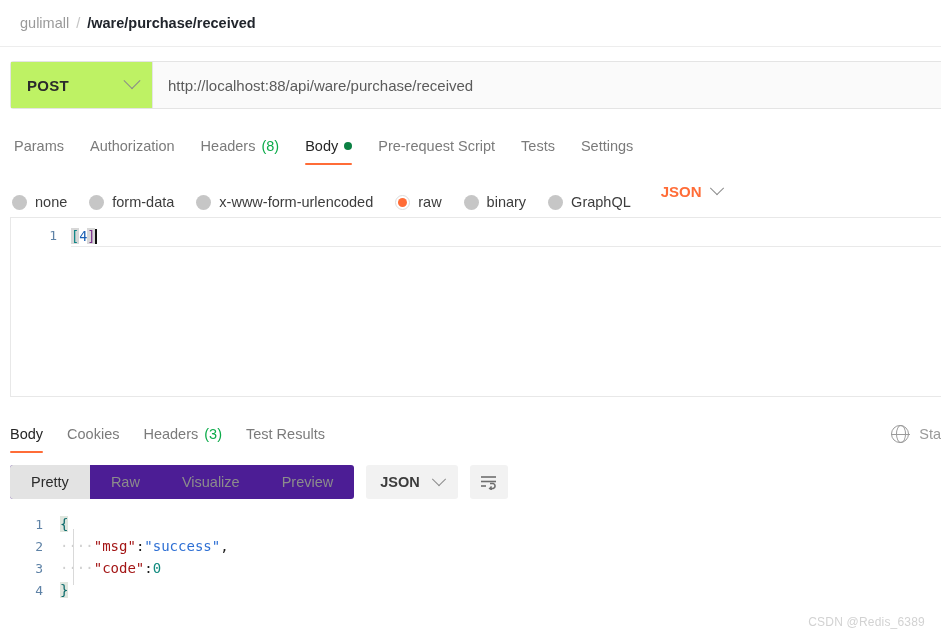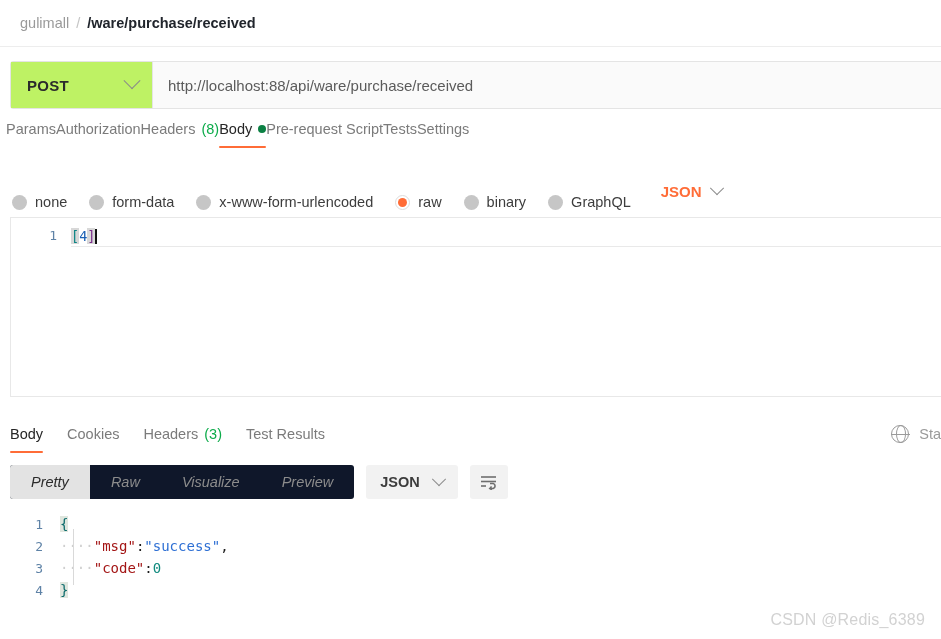--- a/index.html
+++ b/index.html
@@ -69,24 +69,25 @@
     font-size: 15px;
     color: #5b5b5b;
     background: #fafafa;
     font-family: "Liberation Sans", sans-serif;
     border: none; outline: none;
   }
 
   
   .req-tabs {
     display: flex;
-    align-items: flex-start;
+    align-items: flex-end;
     height: 44px;
-    padding-left: 6px;
+    padding-left: 14px;
     margin-top: 12px;
+    gap: 26px;
   }
   .rtab {
     position: relative;
     font-size: 14.5px;
     color: #7b7b7b;
     padding-bottom: 11px;
     cursor: pointer;
     display: flex; align-items: center; gap: 6px;
     white-space: nowrap;
   }
@@ -234,25 +235,24 @@
 
   
   .resp-toolbar {
     display: flex; align-items: center;
     padding-left: 10px;
     margin-top: 12px;
     gap: 12px;
   }
   .seg {
     display: flex;
-    background: #0f172a;
+    background: #4c1d95;
     border-radius: 3px;
     height: 34px;
     overflow: hidden;
-    font-style: italic;
   }
   .seg-item {
     display: flex; align-items: center;
     padding: 0 21px;
     font-size: 14.5px;
     color: #8c8c8c;
     cursor: pointer;
   }
   .seg-item.active {
     background: #e3e3e3;
@@ -308,21 +308,21 @@
   .key { color: #a31515; }
   .punc { color: #1c1c1c; }
   .str { color: #2d6fd4; }
   .num { color: #0f8a7e; }
 
   
   .watermark {
     position: absolute;
     right: 16px; bottom: 10px;
     color: #d2d2d2;
-    font-size: 16px;
+    font-size: 12px;
     letter-spacing: .2px;
     margin-left: 20px;
   }
 </style>
 </head>
 <body>
 
 <div class="app">
 
   <div class="breadcrumb">

